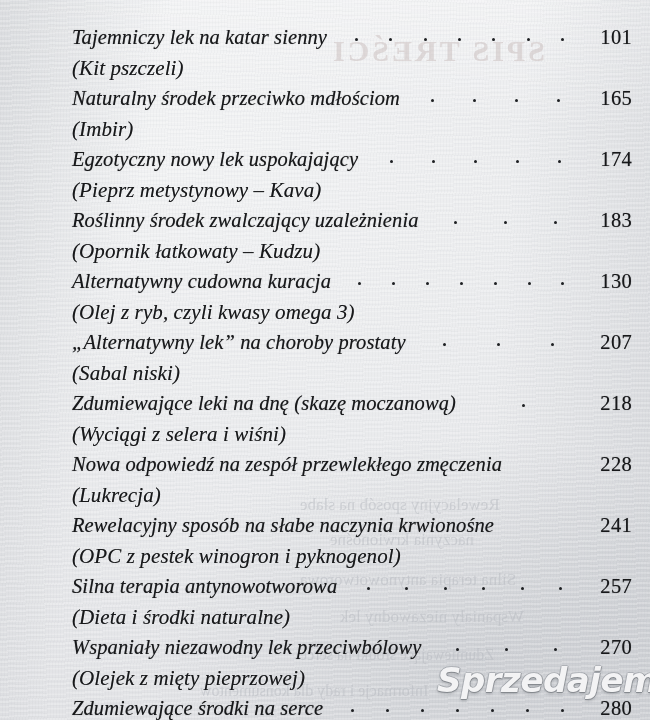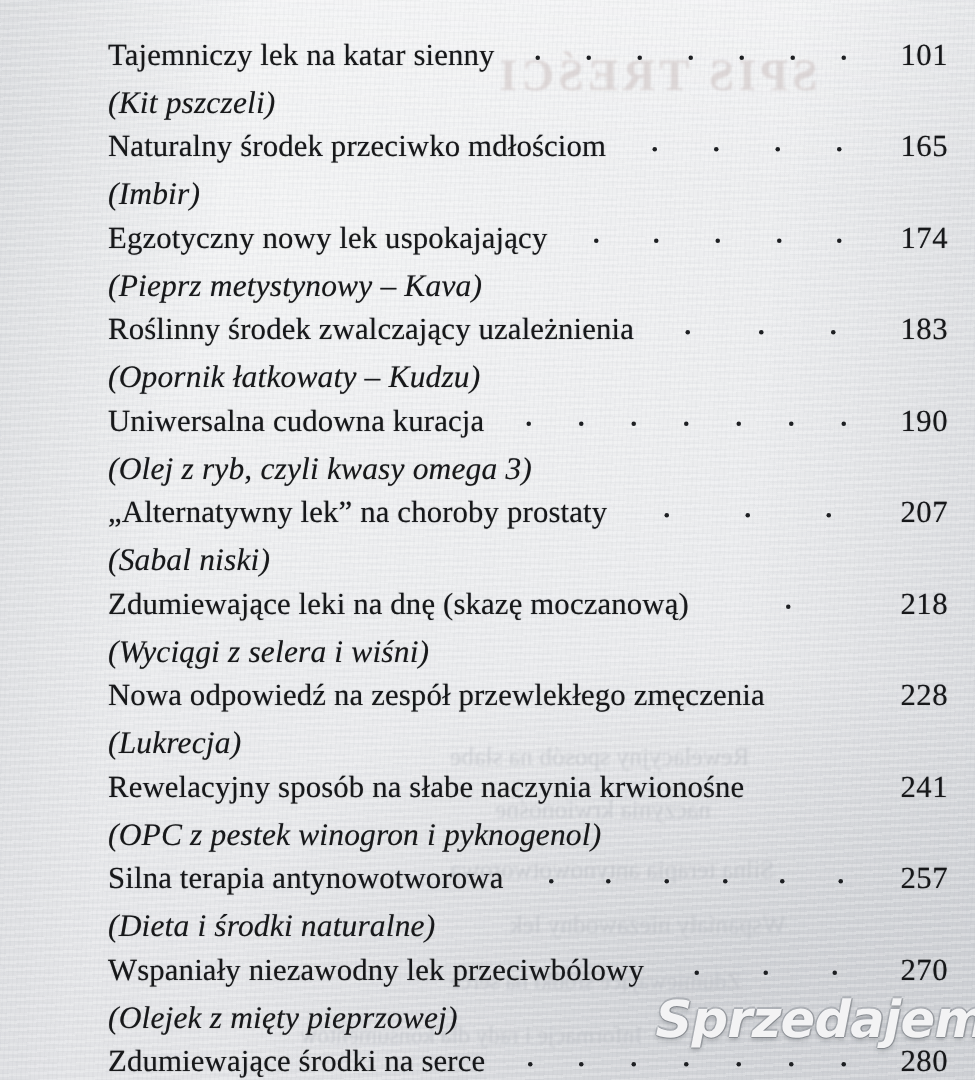--- a/index.html
+++ b/index.html
@@ -92,21 +92,21 @@
 
   .entry-main {
     display: flex;
     align-items: baseline;
     font-size: 20.5px;
     line-height: 31px;
     letter-spacing: .1px;
     white-space: nowrap;
     text-shadow: 0 0 .7px rgba(20,22,25,.55);
   }
-  .entry-title { flex: 0 0 auto; }
+  .entry-title { flex: 0 0 auto; font-style: italic; }
 
   .leader {
     flex: 1 1 auto;
     display: flex;
     justify-content: space-around;
     align-items: center;
     min-width: 0;
     padding: 0 12px;
     position: relative;
     top: -3px;
@@ -246,31 +246,31 @@
             <i class="dot"></i>
             <i class="dot"></i>
             <i class="dot"></i>
           </span>
           <span class="entry-page">183</span>
         </div>
         <div class="entry-sub">(Opornik łatkowaty – Kudzu)</div>
       </div>
       <div class="toc-entry">
         <div class="entry-main">
-          <span class="entry-title">Uniwersalna cudowna kuracja</span>
-          <span class="leader">
-            <i class="dot"></i>
-            <i class="dot"></i>
-            <i class="dot"></i>
-            <i class="dot"></i>
-            <i class="dot"></i>
-            <i class="dot"></i>
-            <i class="dot"></i>
-          </span>
-          <span class="entry-page">190</span>
+          <span class="entry-title">Alternatywny cudowna kuracja</span>
+          <span class="leader">
+            <i class="dot"></i>
+            <i class="dot"></i>
+            <i class="dot"></i>
+            <i class="dot"></i>
+            <i class="dot"></i>
+            <i class="dot"></i>
+            <i class="dot"></i>
+          </span>
+          <span class="entry-page">130</span>
         </div>
         <div class="entry-sub">(Olej z ryb, czyli kwasy omega 3)</div>
       </div>
       <div class="toc-entry">
         <div class="entry-main">
           <span class="entry-title">„Alternatywny lek” na choroby prostaty</span>
           <span class="leader">
             <i class="dot"></i>
             <i class="dot"></i>
             <i class="dot"></i>

